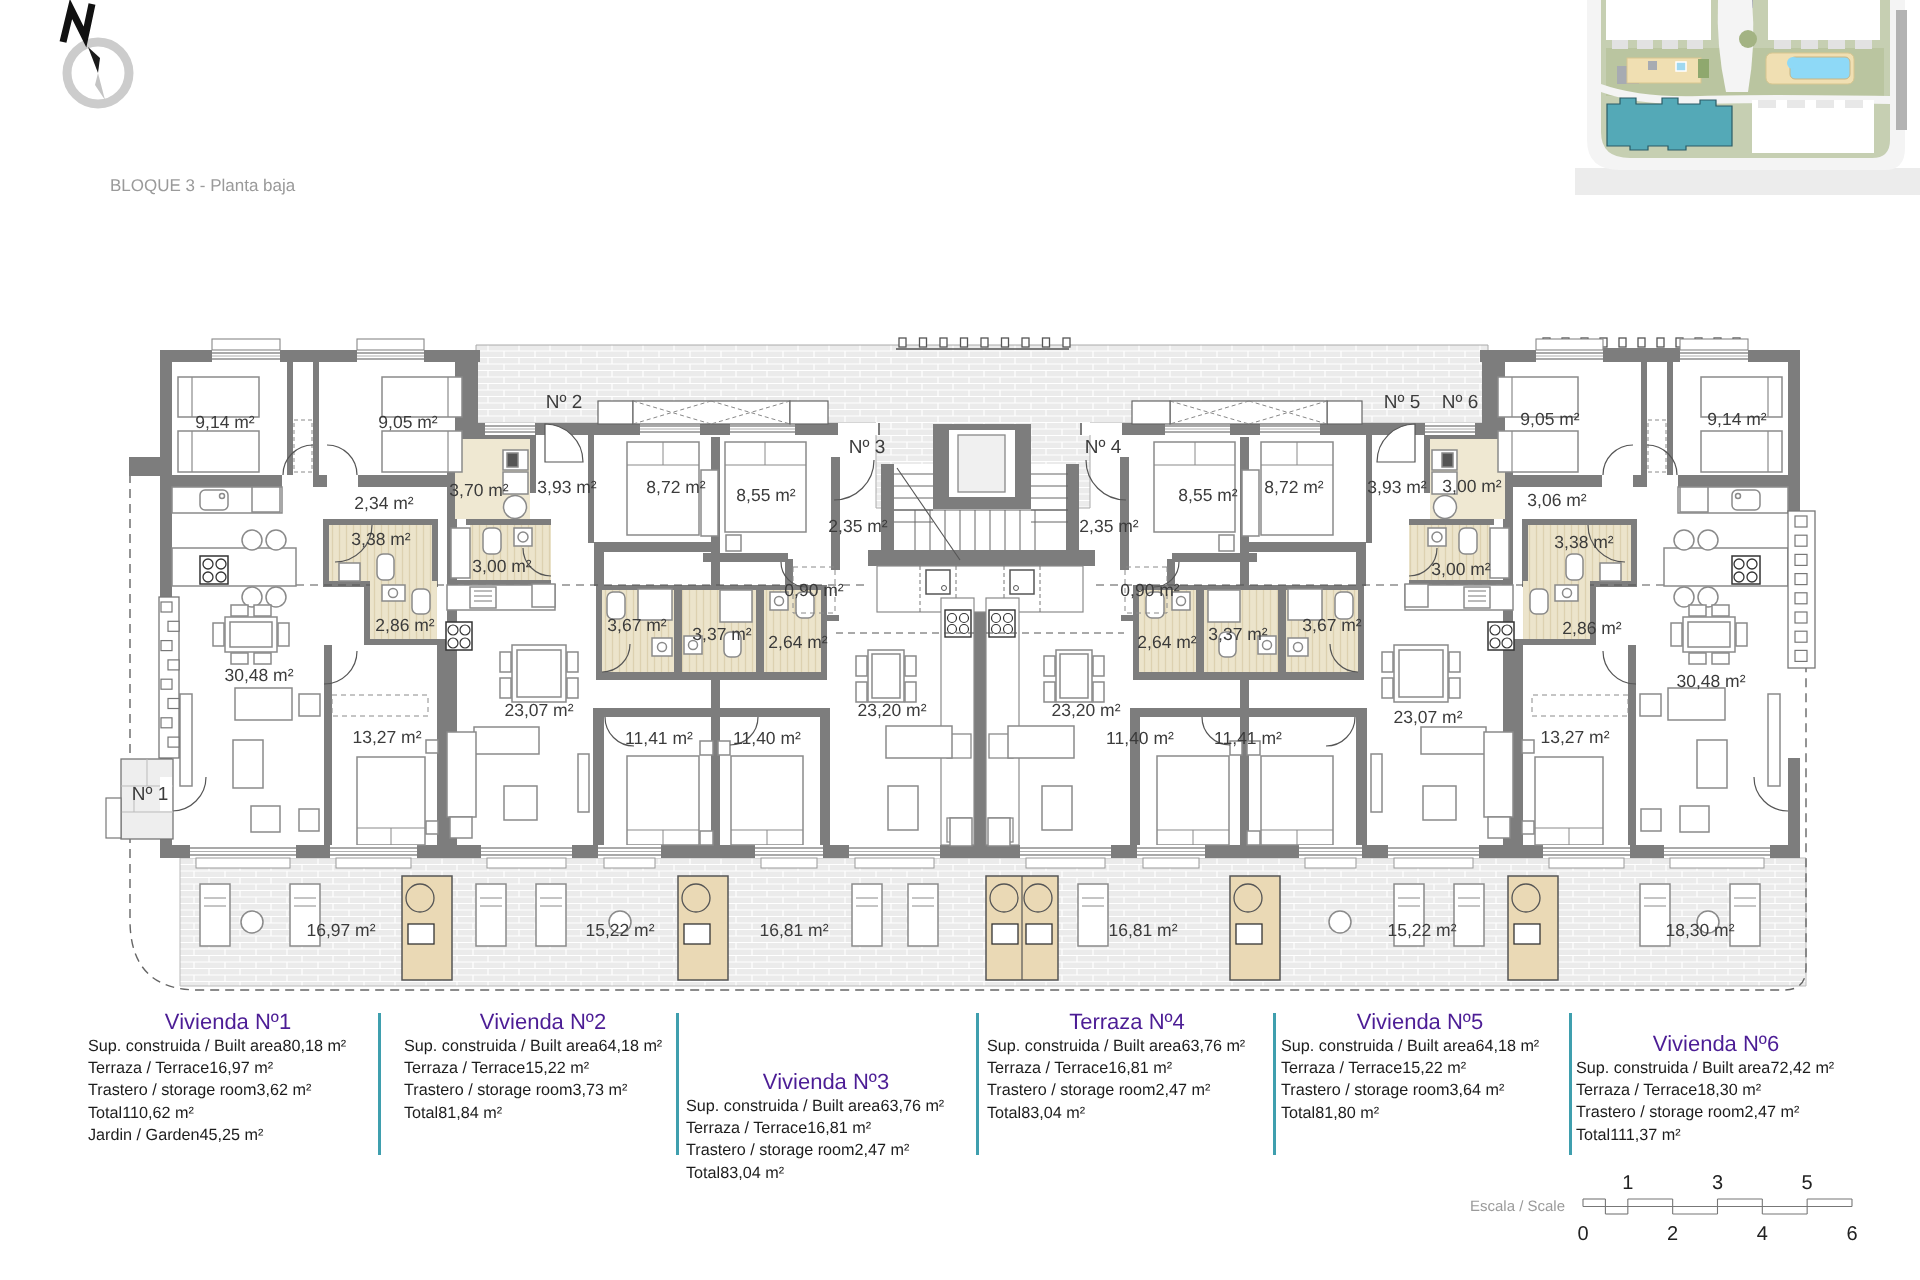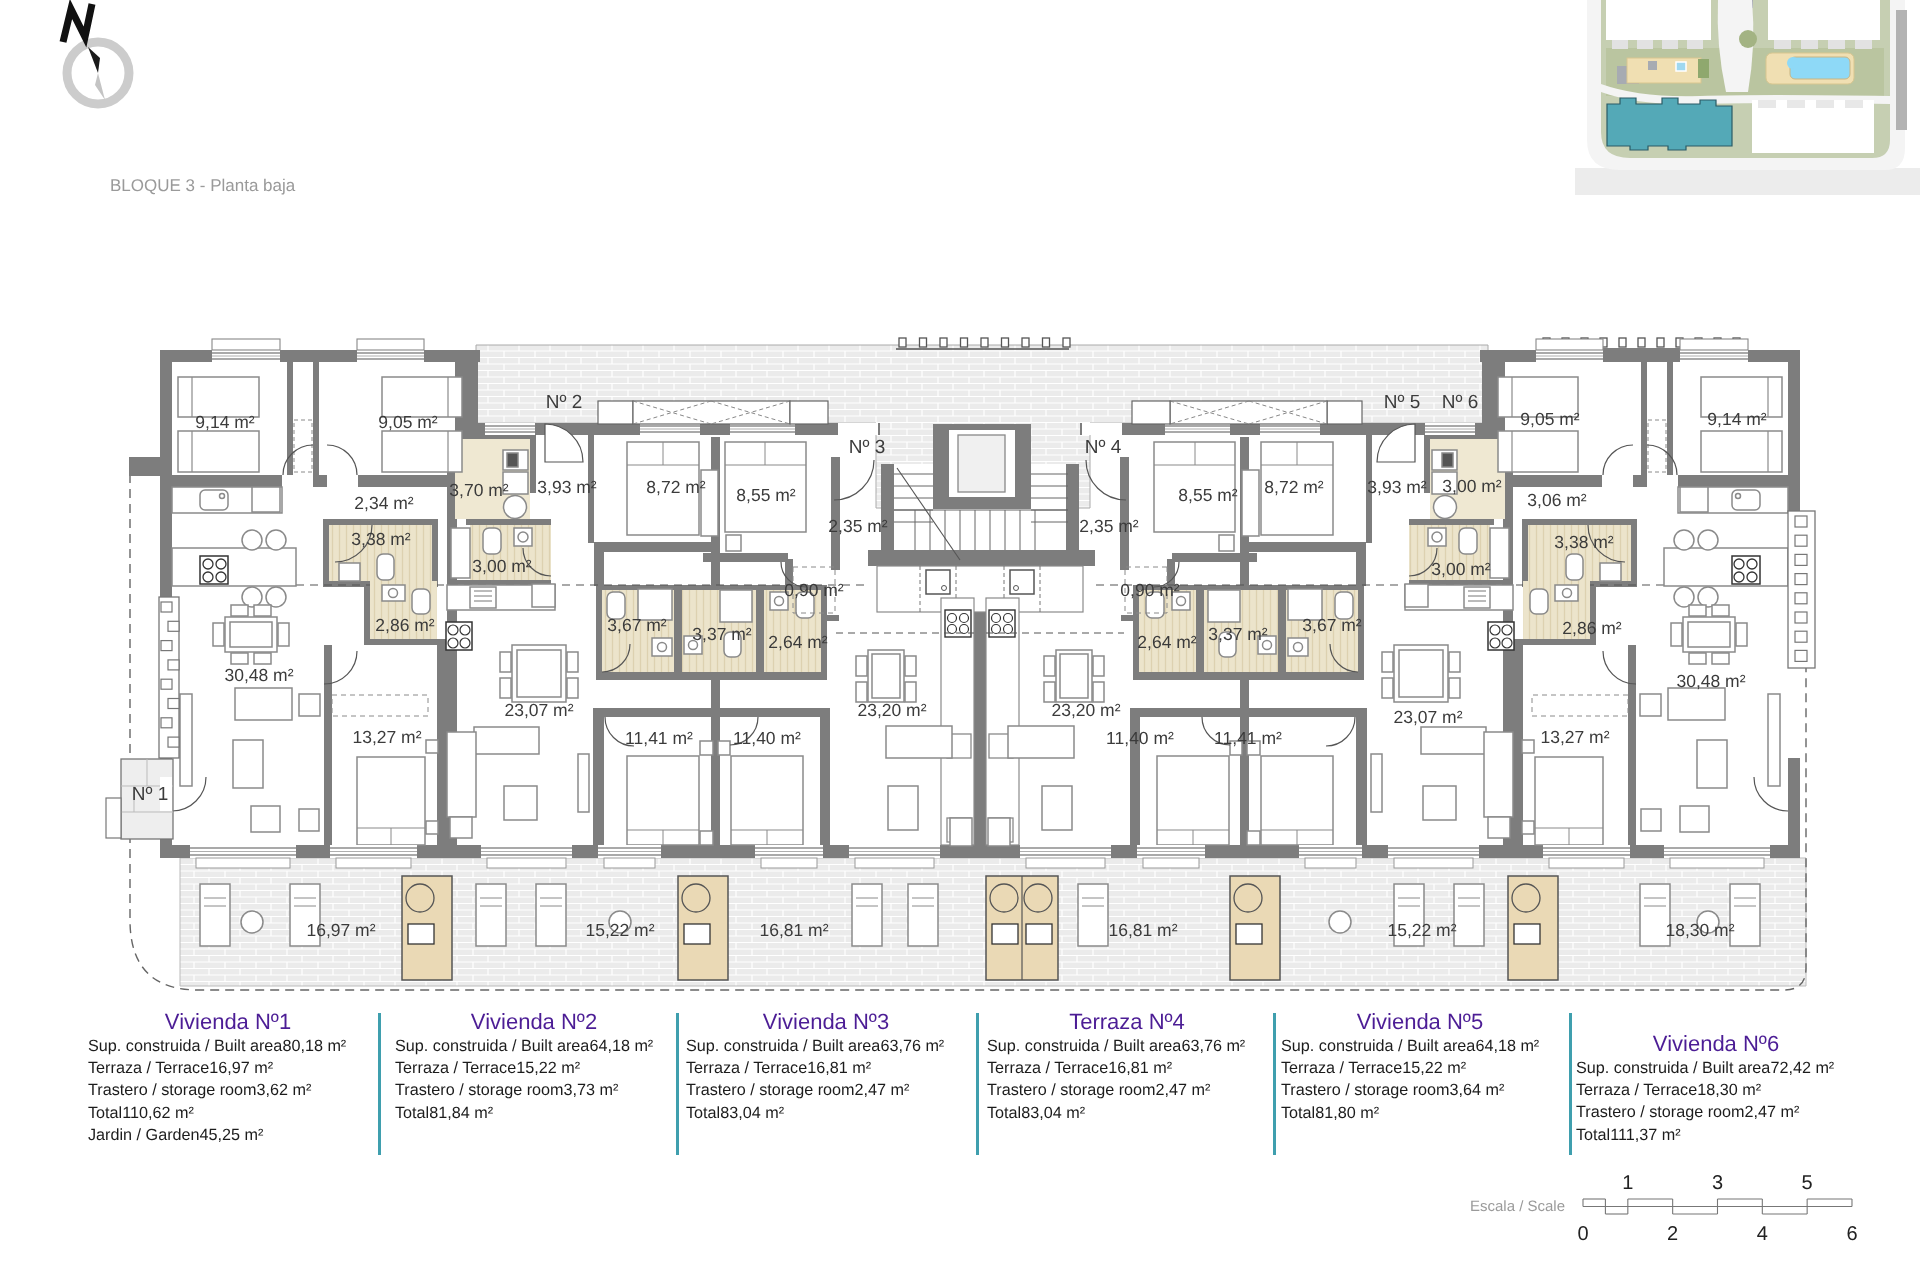--- a/index.html
+++ b/index.html
@@ -569,41 +569,41 @@
       </div>
       <div class="row">
         <span>Total</span>
         <span>110,62 m²</span>
       </div>
       <div class="row">
         <span>Jardin / Garden</span>
         <span>45,25 m²</span>
       </div>
     </div>
-<div class="tbl" style="left:395px;top:1010px;width:278px;">
+<div class="tbl" style="left:404px;top:1010px;width:278px;">
       <h3>Vivienda Nº2</h3>
       <div style="height:1px"></div>
       <div class="row">
         <span>Sup. construida / Built area</span>
         <span>64,18 m²</span>
       </div>
       <div class="row">
         <span>Terraza / Terrace</span>
         <span>15,22 m²</span>
       </div>
       <div class="row">
         <span>Trastero / storage room</span>
         <span>3,73 m²</span>
       </div>
       <div class="row">
         <span>Total</span>
         <span>81,84 m²</span>
       </div>
     </div>
-<div class="tbl" style="left:686px;top:1010px;width:280px;">
+<div class="tbl" style="left:686px;top:1070px;width:280px;">
       <h3>Vivienda Nº3</h3>
       <div style="height:1px"></div>
       <div class="row">
         <span>Sup. construida / Built area</span>
         <span>63,76 m²</span>
       </div>
       <div class="row">
         <span>Terraza / Terrace</span>
         <span>16,81 m²</span>
       </div>

